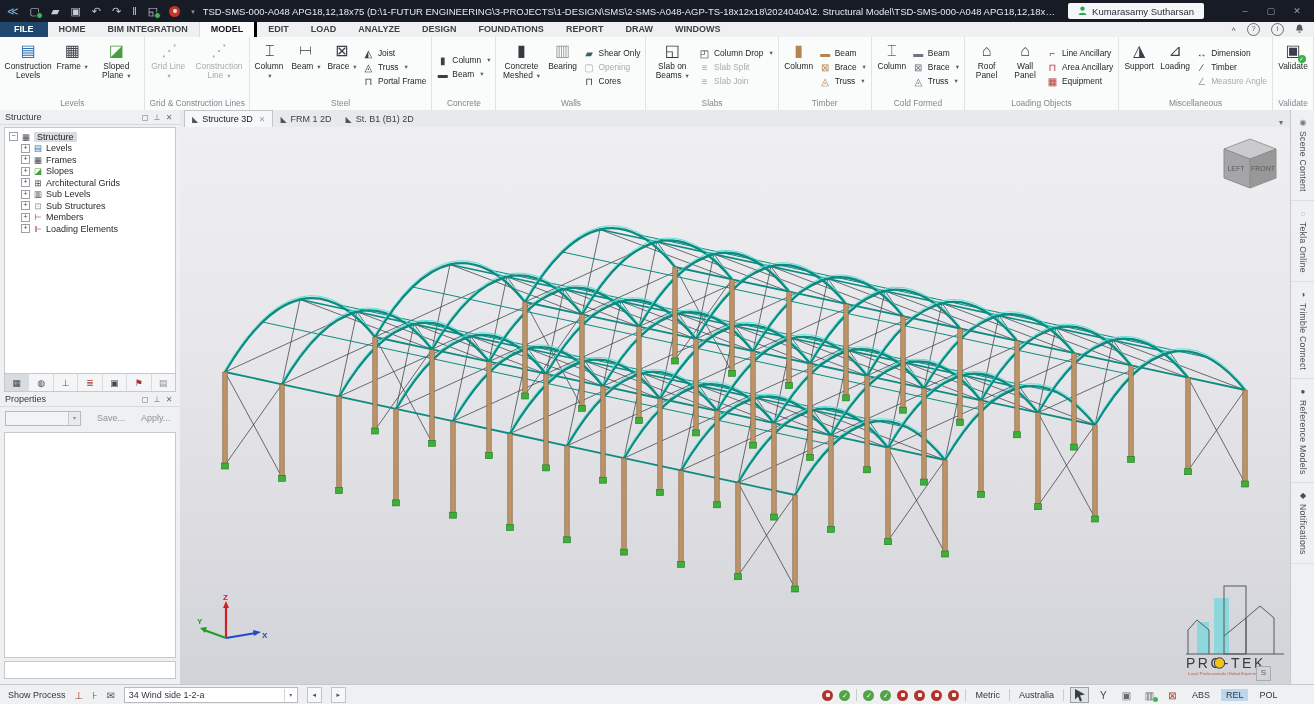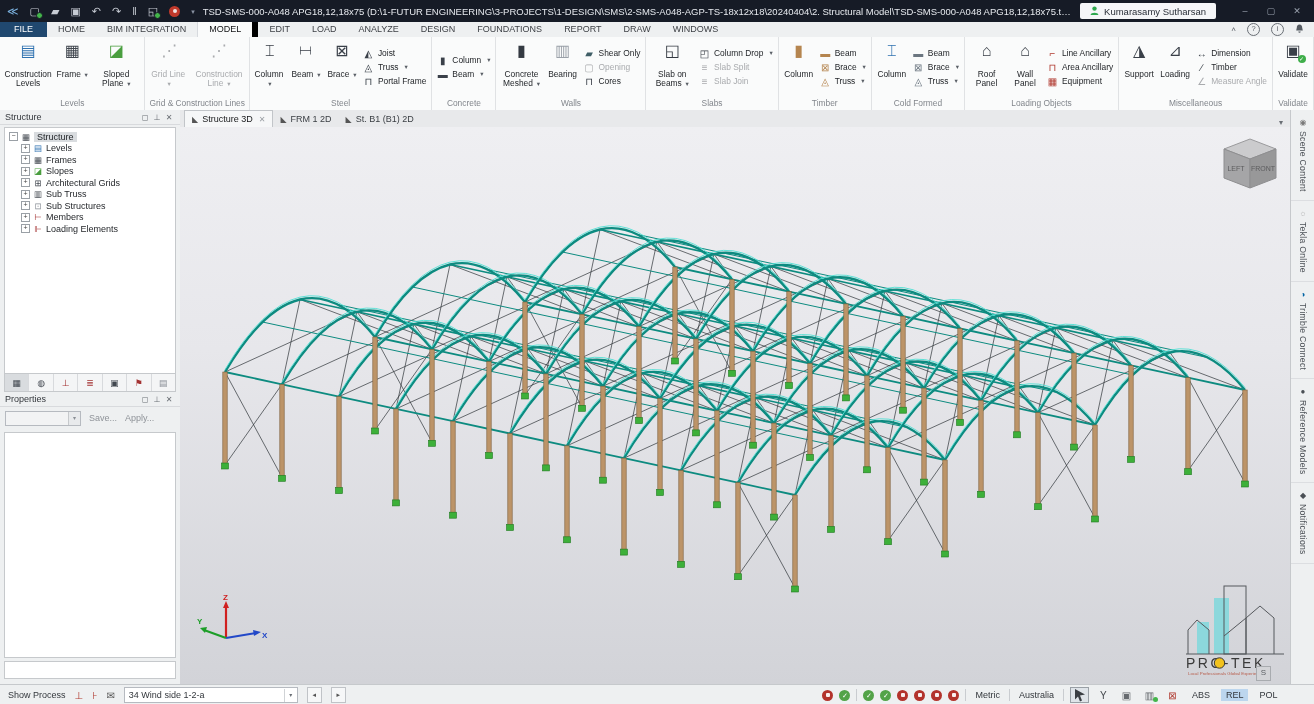--- a/index.html
+++ b/index.html
@@ -12,42 +12,42 @@
   .qa-btn{position:relative;font-size:11px;color:#c7ccd4;line-height:1;}
   .qa-small{font-size:7px;color:#8a93a3;}
   .green-dot{position:absolute;right:-3px;bottom:-2px;width:5px;height:5px;border-radius:50%;
              background:#43b54a;border:1px solid #161b26;}
   .qa-rec{width:11px;height:11px;border-radius:50%;background:#c0392b;position:relative;}
   .qa-rec::after{content:"";position:absolute;left:3.5px;top:3.5px;width:4px;height:4px;
                  border-radius:50%;background:#efe3e1;}
   .title-text{flex:1;text-align:center;font-size:9.5px;white-space:nowrap;overflow:hidden;
               text-overflow:ellipsis;padding:0 8px;color:#e6e9ee;}
   .user-chip{display:flex;align-items:center;gap:5px;background:#f5f6f8;color:#2a2f38;height:16px;
-             padding:0 10px;border-radius:2px;margin-right:16px;font-size:9.5px;white-space:nowrap;}
+             padding:0 10px;border-radius:2px;margin-right:28px;font-size:9.5px;white-space:nowrap;}
   .win-controls{display:flex;margin-right:4px;}
   .win-btn{width:26px;text-align:center;color:#98a0ac;font-size:9px;}
   
   .ribbon-tabs{position:absolute;left:0;top:22px;width:1314px;height:15px;background:#eef0f1;
                display:flex;align-items:stretch;border-bottom:1px solid #d7dade;}
   .tab{padding:0 11px;line-height:15px;font-size:9px;color:#3c3f44;white-space:nowrap;}
   .tab.file{background:#20486f;color:#fff;padding:0 14px;}
-  .tab.active{background:#fafbfb;color:#121315;border-left:1px solid #d7dade;border-right:6px solid #000000;}
+  .tab.active{background:#fafbfb;color:#121315;border-left:1px solid #d7dade;border-right:3px solid #000000;}
   .ribbon-utility{margin-left:auto;display:flex;align-items:center;gap:11px;padding-right:10px;color:#5a5f66;}
   .u-circle{width:11px;height:11px;border:1px solid #6a6f76;border-radius:50%;font-size:7.5px;
             line-height:10px;text-align:center;}
   .u-chev{font-size:8px;}
   
   .ribbon-body{position:absolute;left:0;top:37px;width:1314px;height:73px;background:#fafbfb;
                display:flex;border-bottom:1px solid #c9ccd0;overflow:hidden;}
   .rgroup{height:100%;display:flex;flex-direction:column;border-right:1px solid #e0e2e4;padding:0 2px;}
   .rbtns{flex:1;display:flex;align-items:stretch;}
   .rbig{min-width:32px;max-width:57px;padding:4px 2px 0;display:flex;flex-direction:column;align-items:center;}
   .rglyph{font-size:16px;line-height:19px;height:21px;display:block;text-align:center;position:relative;}
   .rot90{display:inline-block;transform:rotate(90deg);}
-  .rlbl{display:block;font-size:8.4px;line-height:1.12;text-align:center;color:#24272b;max-width:54px;margin-top:8px;}
+  .rlbl{display:block;font-size:8.4px;line-height:1.12;text-align:center;color:#24272b;max-width:54px;}
   .rstack{display:flex;flex-direction:column;justify-content:center;gap:3px;padding:0 3px;}
   .rsmall{display:flex;align-items:center;gap:4px;font-size:8.4px;color:#24272b;white-space:nowrap;}
   .sglyph{font-size:10px;width:11px;text-align:center;flex:none;}
   .dd{font-size:6.5px;color:#5a5f66;margin-left:2px;}
   .disabled,.disabled .rlbl,.disabled span{color:#a9abae !important;}
   .check-badge{position:absolute;right:-5px;bottom:-1px;width:8px;height:8px;border-radius:50%;
                background:#3fae4a;color:#fff;font-size:6px;line-height:8px;text-align:center;}
   .rgroup-label{height:13px;line-height:12px;text-align:center;font-size:8.4px;color:#82868c;white-space:nowrap;padding:0 2px;}
   
   .left-dock{position:absolute;left:0;top:110px;width:180px;height:574px;background:#eef0f1;
@@ -64,21 +64,21 @@
             text-align:center;color:#444;flex:none;}
   .ticon{width:10px;text-align:center;font-size:8.5px;flex:none;}
   .sel-label{background:#d9dcdf;padding:0 3px;}
   .tree-tabs{position:absolute;left:4px;top:263px;right:4px;height:17px;display:flex;
              border:1px solid #c6c9cc;background:#f4f5f6;align-items:stretch;}
   .ttab{flex:1;display:flex;align-items:center;justify-content:center;font-size:9px;border-right:1px solid #d8dadd;}
   .ttab:last-child{border-right:none;}
   .ttab.active{background:#d9dcdf;}
   .props{position:absolute;left:0;top:282px;right:0;bottom:0;background:#eef0f1;}
   .props-toolbar{position:absolute;left:0;top:16px;right:0;height:20px;display:flex;align-items:center;
-                 gap:8px;padding-left:5px;}
+                 gap:16px;padding-left:5px;}
   .combo{width:74px;height:13px;background:#f2f3f4;border:1px solid #b6bac0;display:flex;align-items:center;}
   .combo .cv{flex:1;padding-left:3px;}
   .combo-arrow{width:11px;align-self:stretch;border-left:1px solid #c6c9cc;font-size:6px;text-align:center;
                line-height:12px;color:#8a8f95;background:#e8eaec;}
   .link-btn{color:#8f9399;font-size:9px;}
   .props-body{position:absolute;left:4px;top:40px;right:4px;bottom:26px;background:#fff;border:1px solid #c6c9cc;}
   .props-footer{position:absolute;left:4px;right:4px;bottom:5px;height:16px;background:#fff;border:1px solid #c6c9cc;}
   
   .viewport{position:absolute;left:180px;top:110px;width:1110px;height:574px;background:#e2e3e6;}
   .vtabs{height:17px;display:flex;align-items:flex-end;background:#e8e9eb;border-bottom:1px solid #c2c5c9;padding-left:4px;}
@@ -154,21 +154,21 @@
     <span>Kumarasamy Sutharsan</span>
   </div>
   <div class="win-controls" id="win-controls">
       <span class="win-btn">–</span>
       <span class="win-btn">▢</span>
       <span class="win-btn">✕</span>
     </div>
 </div>
 
 <div class="ribbon-tabs">
-  <span id="ribbon-tabs-box" style="display:flex;">
+  <span id="ribbon-tabs-box" style="display:flex;font-weight:bold;">
       <span class="tab file">FILE</span>
       <span class="tab">HOME</span>
       <span class="tab">BIM INTEGRATION</span>
       <span class="tab active">MODEL</span>
       <span class="tab">EDIT</span>
       <span class="tab">LOAD</span>
       <span class="tab">ANALYZE</span>
       <span class="tab">DESIGN</span>
       <span class="tab">FOUNDATIONS</span>
       <span class="tab">REPORT</span>
@@ -462,21 +462,21 @@
         <span>Slopes</span>
       </div>
       <div class="trow child">
         <span class="expander">+</span>
         <span class="ticon" style="color: rgb(65, 71, 79);">⊞</span>
         <span>Architectural Grids</span>
       </div>
       <div class="trow child">
         <span class="expander">+</span>
         <span class="ticon" style="color: rgb(65, 71, 79);">▥</span>
-        <span>Sub Truss</span>
+        <span>Sub Levels</span>
       </div>
       <div class="trow child">
         <span class="expander">+</span>
         <span class="ticon" style="color: rgb(138, 144, 151);">⊡</span>
         <span>Sub Structures</span>
       </div>
       <div class="trow child">
         <span class="expander">+</span>
         <span class="ticon" style="color: rgb(163, 49, 49);">⊢</span>
         <span>Members</span>

